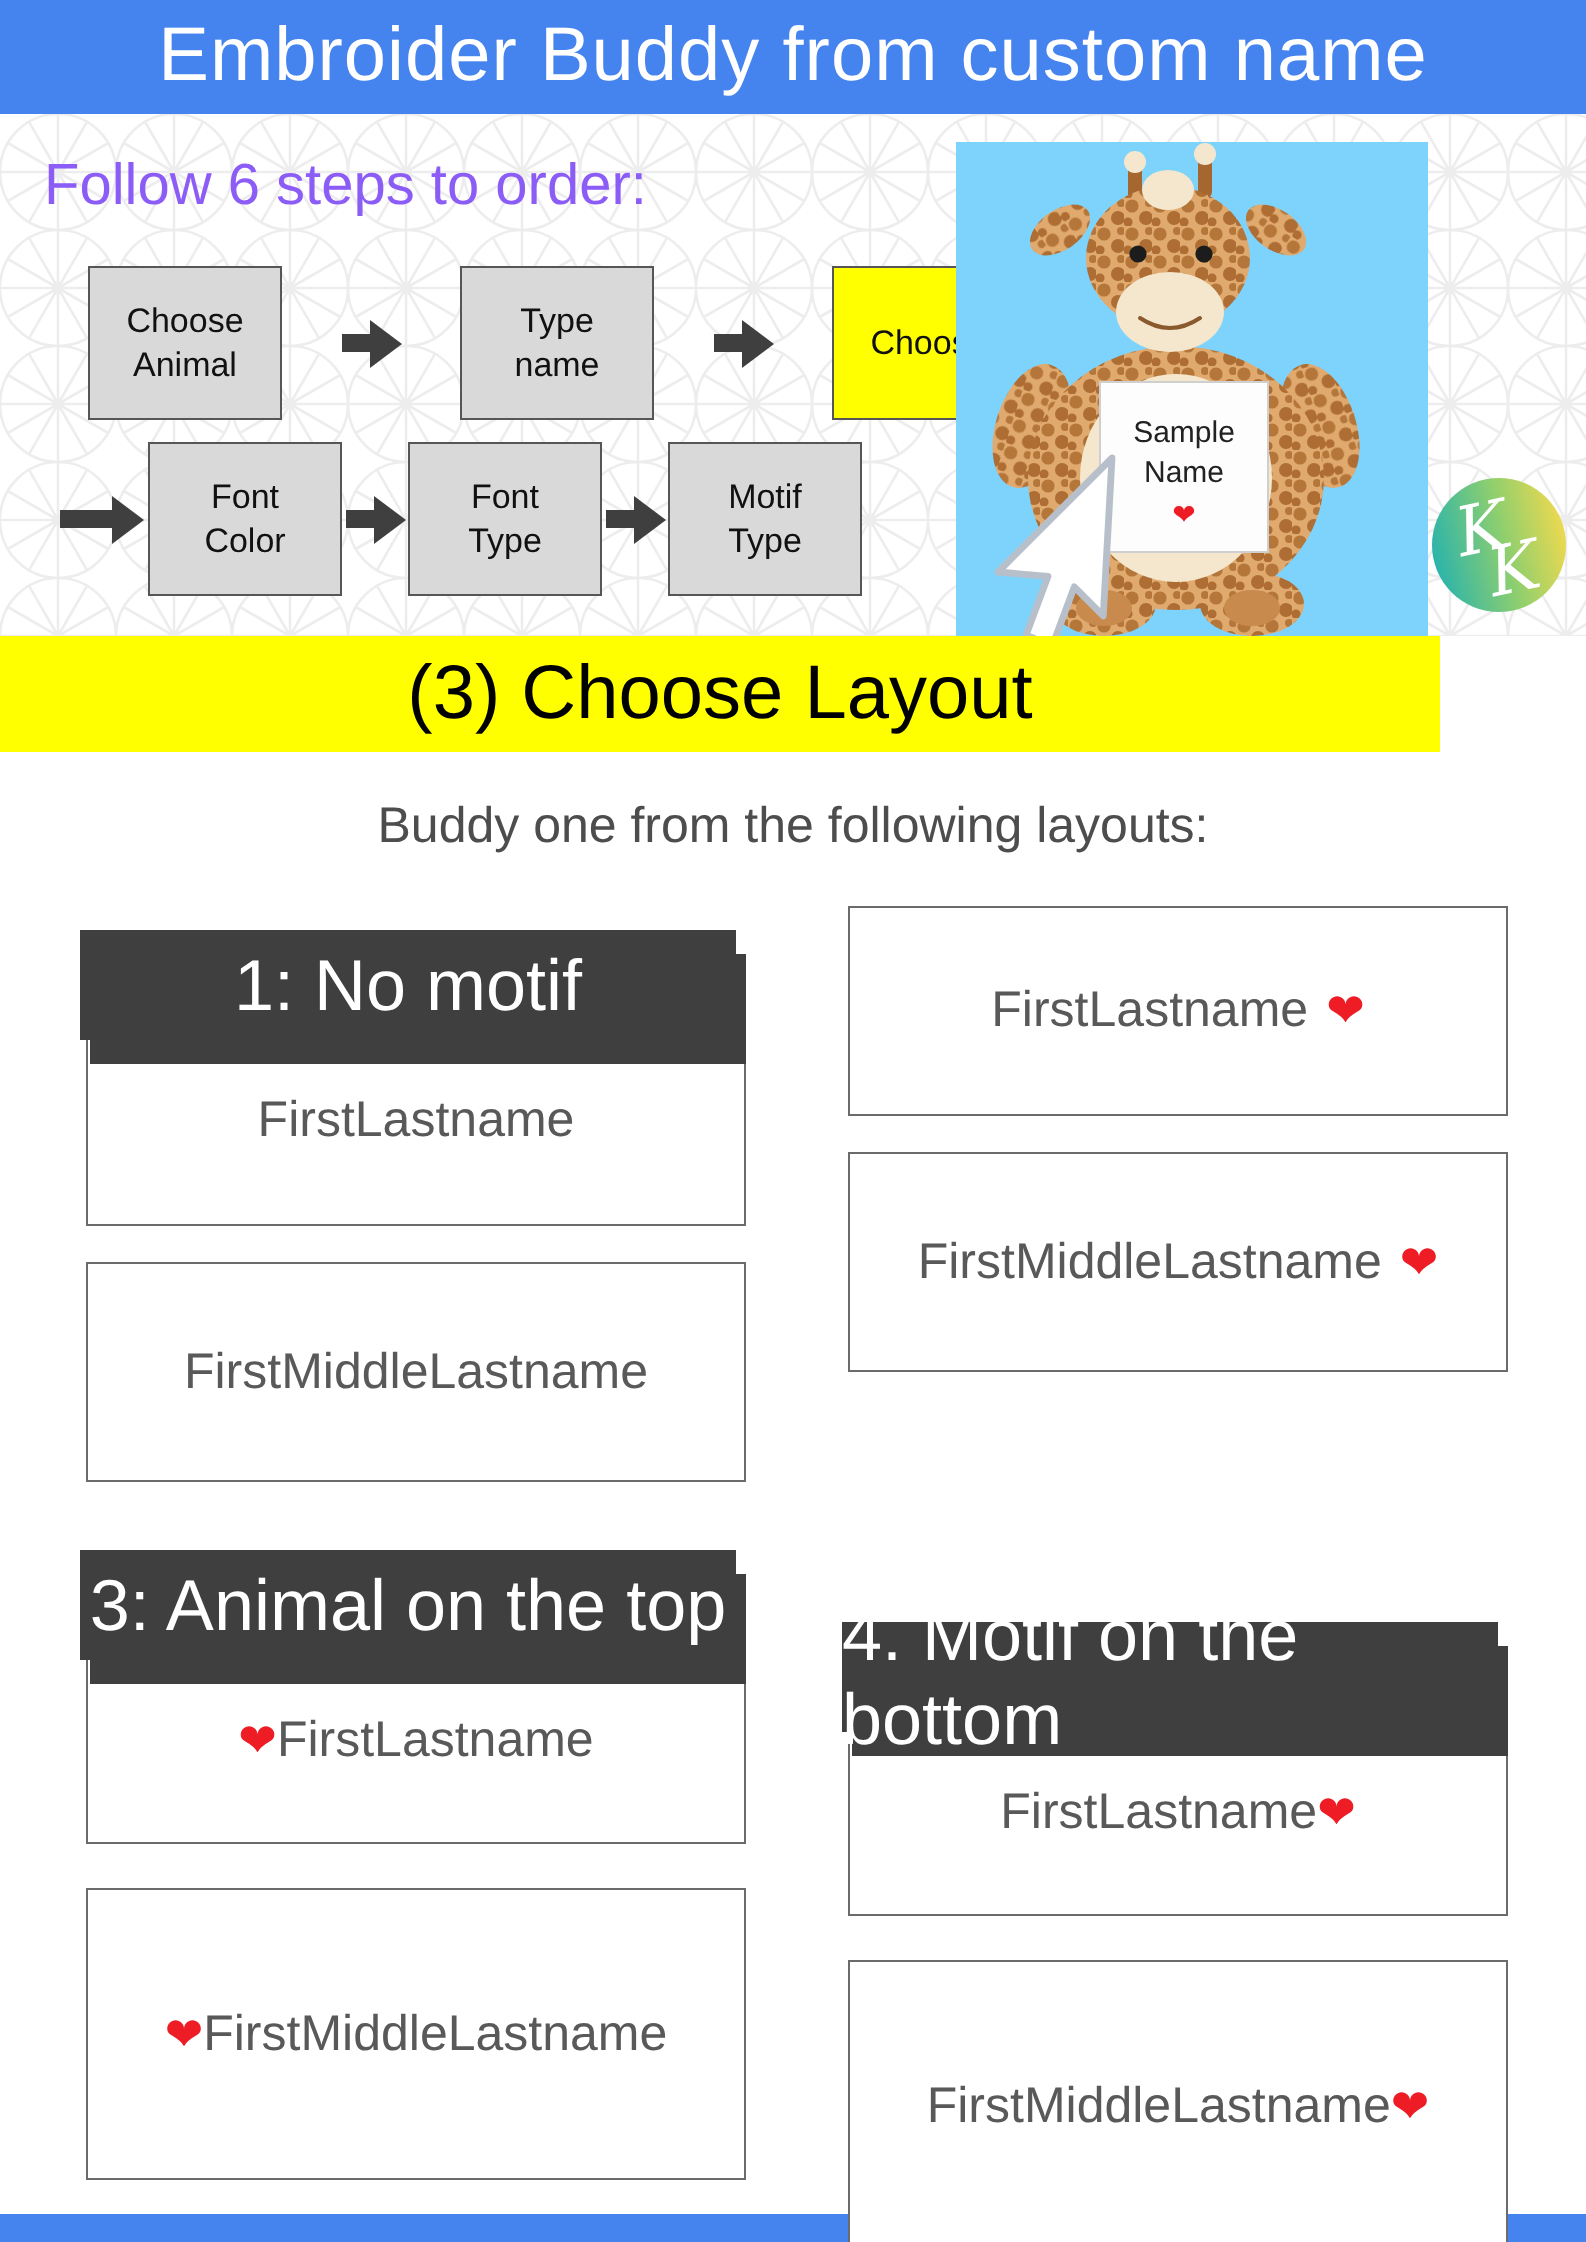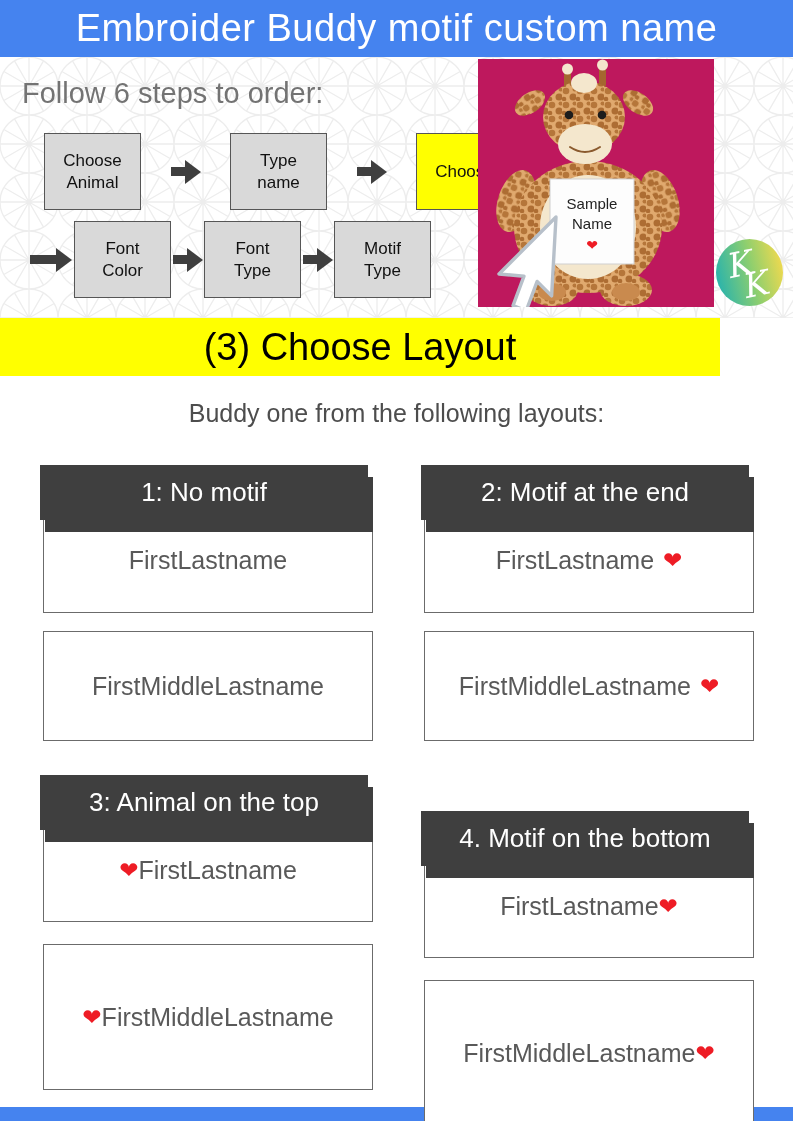--- a/index.html
+++ b/index.html
@@ -11,52 +11,52 @@
   }
   
   .top-bar {
     position:absolute; top:0; left:0; width:793px; height:57px;
     background:#4583ef; display:flex; align-items:center; justify-content:center;
   }
   .top-bar .title { color:#fff; font-size:38px; font-weight:400; letter-spacing:.5px; }
   
   .hero { position:absolute; top:57px; left:0; width:793px; height:261px; }
   .hero .pattern { position:absolute; top:0; left:0; }
-  .hero-heading { position:absolute; top:20px; left:22px; font-size:29px; color:#737373; }
+  .hero-heading { position:absolute; top:20px; left:22px; font-size:29px; color:#8b5cf6; }
   .flow-row { position:absolute; display:flex; align-items:center; }
   .flow-row.r1 { top:76px; left:44px;gap:28px; }
   .flow-row.r2 { top:164px; left:28px; }
   .flow-box {
     width:97px; height:77px; background:#d9d9d9; border:1px solid #565656;
     display:flex; align-items:center; justify-content:center; text-align:center;
     font-size:17px; line-height:1.25; color:#111; white-space:pre-line;
   }
   .flow-box.highlight { background:#ffff00; }
   .flow-arrow { width:33px; height:24px; display:flex; align-items:center; justify-content:center; }
   .flow-arrow.long { width:46px; }
   .flow-arrow .shaft { width:14px; height:9px; background:#3f3f3f; }
   .flow-arrow.long .shaft { width:26px; }
   .flow-arrow .head {
     width:0; height:0; border-top:12px solid transparent;
     border-bottom:12px solid transparent; border-left:16px solid #3f3f3f;
   }
-  .photo { position:absolute; left:478px; top:2px; width:236px; height:248px; background:#be185d; }
+  .photo { position:absolute; left:478px; top:14px; width:236px; height:248px; background:#7dd3fc; }
   .logo-badge { position:absolute; left:716px; top:182px; width:67px; height:67px; }
   
   .banner {
     position:absolute; top:318px; left:0; width:720px; height:58px;
     background:#ffff00; display:flex; align-items:center; justify-content:center;
   }
   .banner .banner-title { font-size:38px; color:#000; }
   .subheading { position:absolute; top:399px; left:0; width:793px; text-align:center; font-size:25px; color:#4d4d4d; }
   
   .card { position:absolute; width:333px; }
   .card-header {
     position:relative; z-index:2; height:55px; margin-right:5px;
-    background:#3f3f3f; color:#fff; font-size:26px;
+    background:#3f3f3f; color:#fff; font-size:36px;
     display:flex; align-items:center; justify-content:center;
   }
   .card-header::after {
     content:""; position:absolute; z-index:-1; left:5px; right:-5px; top:12px; height:100%;
     background:#3f3f3f;
   }
   .name-box {
     position:relative; z-index:1; margin-top:-12px; margin-left:3px;
     background:#fff; border:1.5px solid #6b6b6b;
     display:flex; flex-direction:row; align-items:center; justify-content:center;
@@ -70,21 +70,21 @@
   .heart.end { margin-left:9px; }
   
   .bottom-bar { position:absolute; left:0; top:1107px; width:793px; height:14px; background:#4583ef; }
 </style>
 </head>
 <body>
 
 <div class="page">
 
   <div class="top-bar">
-    <span class="title">Embroider Buddy motif custom name</span>
+    <span class="title">Embroider Buddy from custom name</span>
   </div>
 
   <div class="hero">
     <svg class="pattern" width="793" height="261">
       <defs>
         <pattern id="asa" width="58" height="58" patternUnits="userSpaceOnUse">
           <g stroke="#ededed" fill="none" stroke-width="1.3">
             <circle cx="29" cy="29" r="29"></circle>
             <path d="M29,29 L58,29 M29,29 L54.1,43.5 M29,29 L43.5,54.1 M29,29 L29,58 M29,29 L14.5,54.1 M29,29 L3.9,43.5 M29,29 L0,29 M29,29 L3.9,14.5 M29,29 L14.5,3.9 M29,29 L29,0 M29,29 L43.5,3.9 M29,29 L54.1,14.5"></path>
           </g>
@@ -222,23 +222,20 @@
       <div class="line">
           <span>Middle</span>
         </div>
       <div class="line">
           <span>Lastname</span>
         </div>
     </div>
   </div>
 
   <div class="card" style="left:421px; top:465px;">
-    <div class="card-header">
-      <span>2: Motif at the end</span>
-    </div>
     <div class="name-box h105">
       <div class="line">
           <span>First</span>
         </div>
       <div class="line">
           <span>Lastname</span>
           <span class="heart end">❤</span>
         </div>
     </div>
     <div class="name-box second h110">

